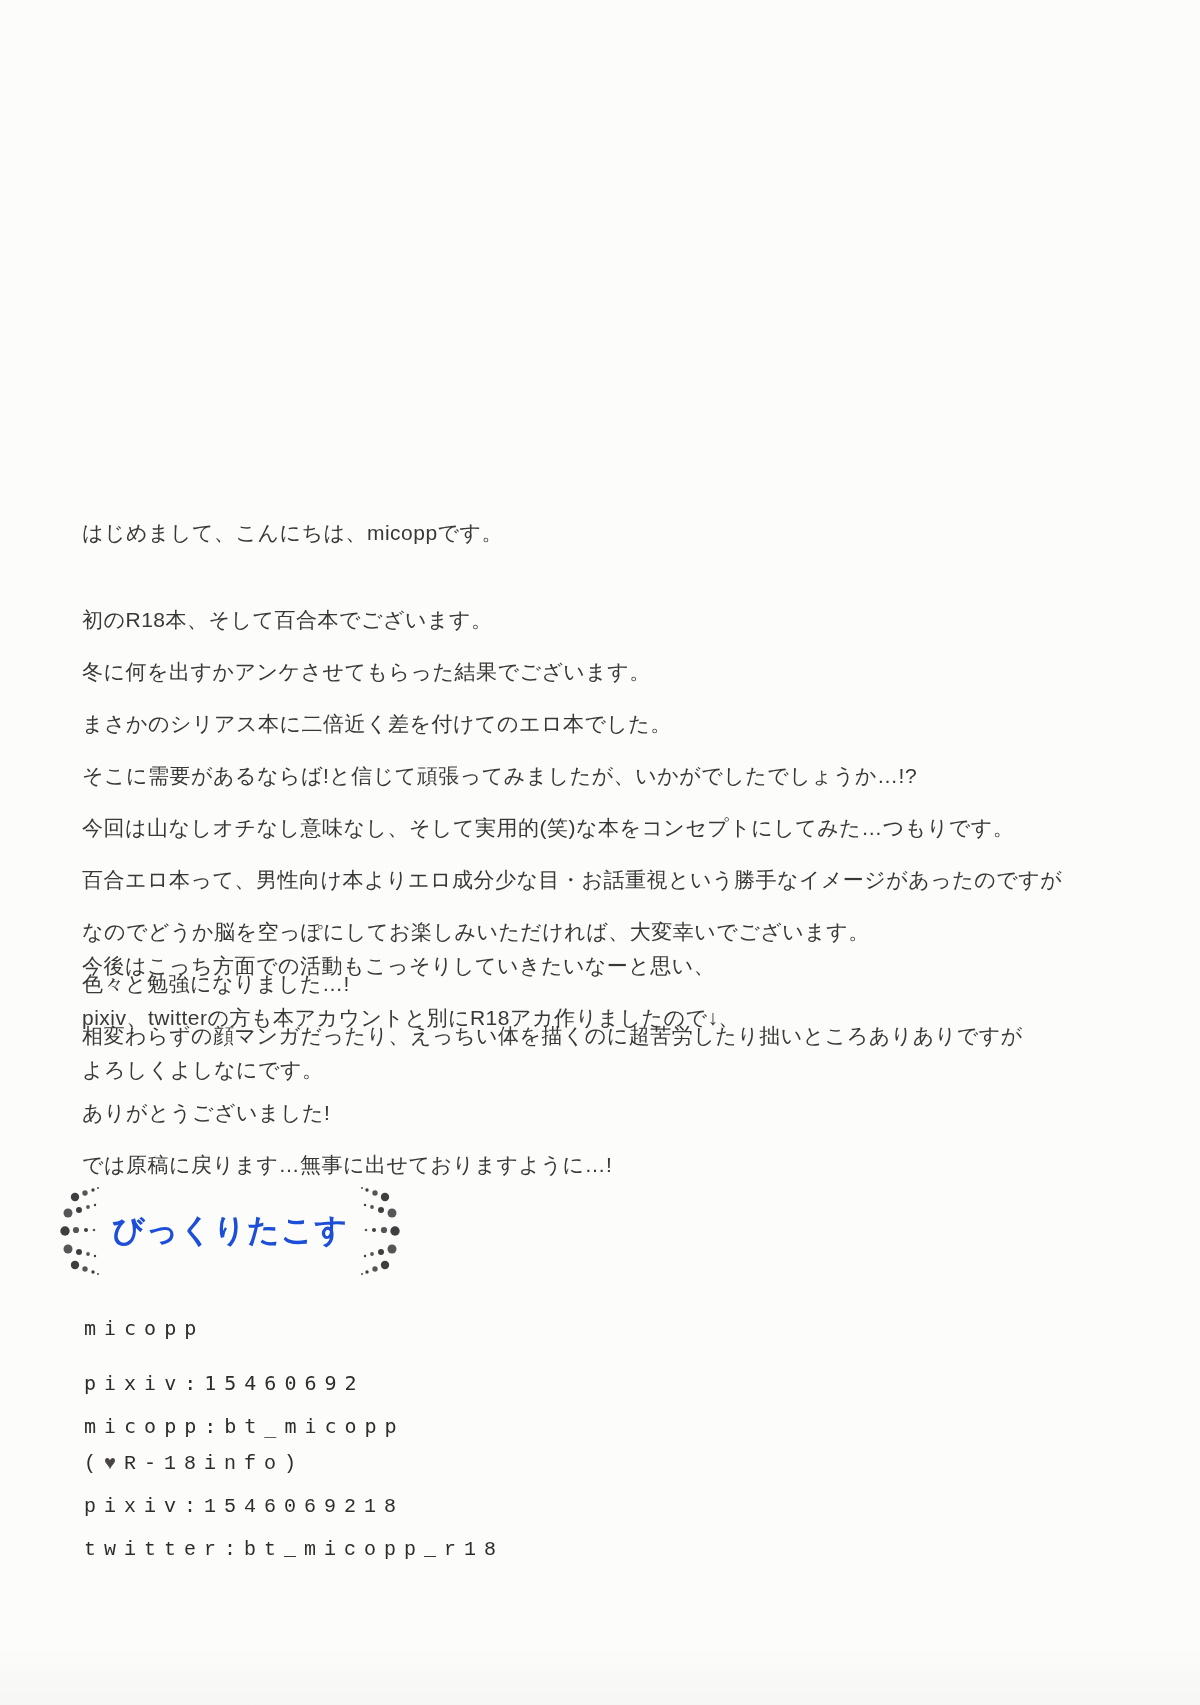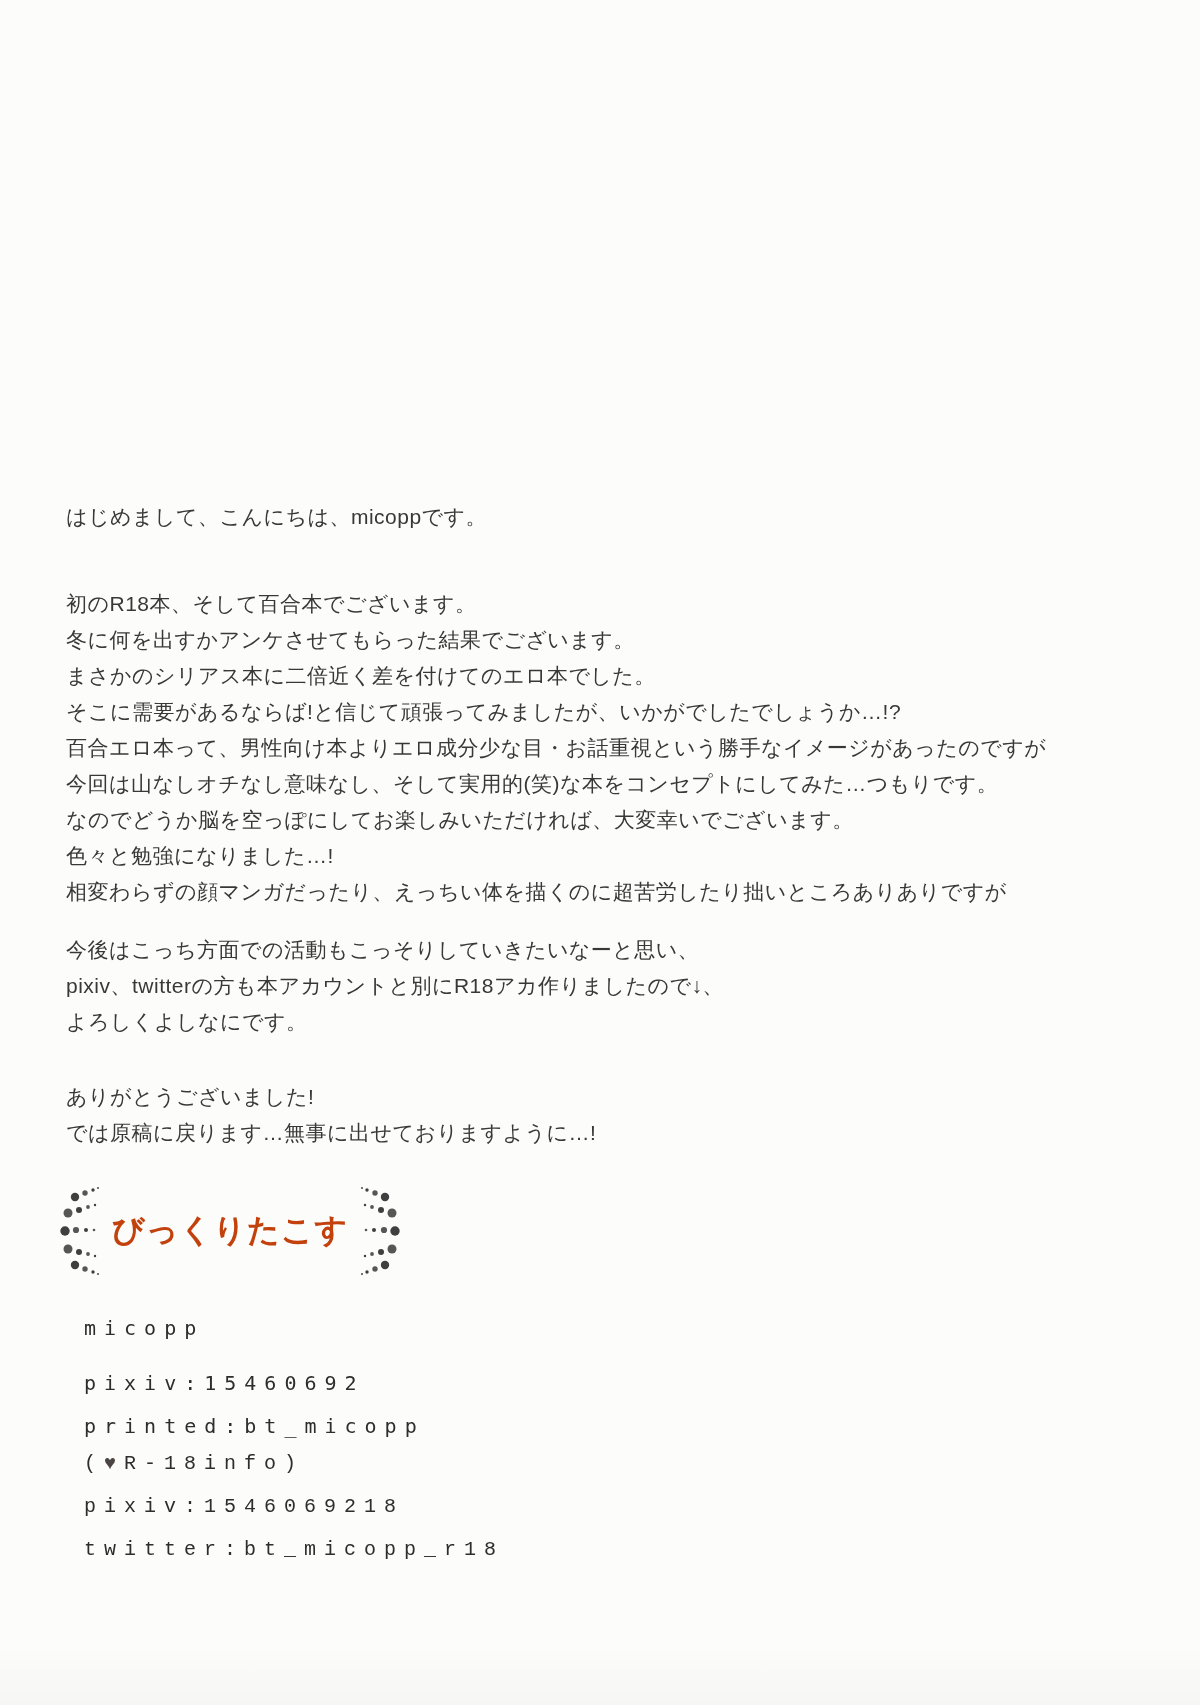--- a/index.html
+++ b/index.html
@@ -25,40 +25,40 @@
   }
   .jp-block {
     position: absolute;
     left: 66px;
     font-size: 21px;
     line-height: 36px;
     letter-spacing: 0.5px;
     color: #383838;
     white-space: nowrap;
   }
-  .jp-block p { margin: 0; }
+  .jp-block p { margin: 16px; }
   .intro   { top: 499px; }
   .para1   { top: 586px; }
   .para2   { top: 932px; }
   .para3   { top: 1079px; }
 
   .logo-row {
     position: absolute;
     left: 60px;
     top: 1186px;
     height: 90px;
     display: flex;
     align-items: center;
     gap: 8px;
   }
   .logo-text {
     font-size: 32px;
     font-weight: 800;
     letter-spacing: 1px;
-    color: #c2410c;
+    color: #1d4ed8;
     white-space: nowrap;
   }
   .dot-burst { display: block; }
   .dot-burst circle { fill: #3f3f3f; }
   .dot-burst circle.lt { fill: #565656; }
   .flip { transform: scaleX(-1); }
 
   .mono {
     position: absolute;
     left: 68px;
@@ -82,22 +82,22 @@
 
   <div class="jp-block intro">
     <p>はじめまして、こんにちは、micoppです。</p>
   </div>
 
   <div class="jp-block para1">
     <p>初のR18本、そして百合本でございます。</p>
     <p>冬に何を出すかアンケさせてもらった結果でございます。</p>
     <p>まさかのシリアス本に二倍近く差を付けてのエロ本でした。</p>
     <p>そこに需要があるならば!と信じて頑張ってみましたが、いかがでしたでしょうか…!?</p>
+    <p>今回は山なしオチなし意味なし、そして実用的(笑)な本をコンセプトにしてみた…つもりです。</p>
     <p>百合エロ本って、男性向け本よりエロ成分少な目・お話重視という勝手なイメージがあったのですが</p>
-    <p>今回は山なしオチなし意味なし、そして実用的(笑)な本をコンセプトにしてみた…つもりです。</p>
     <p>なのでどうか脳を空っぽにしてお楽しみいただければ、大変幸いでございます。</p>
     <p>色々と勉強になりました…!</p>
     <p>相変わらずの顔マンガだったり、えっちい体を描くのに超苦労したり拙いところありありですが</p>
   </div>
 
   <div class="jp-block para2">
     <p>今後はこっち方面での活動もこっそりしていきたいなーと思い、</p>
     <p>pixiv、twitterの方も本アカウントと別にR18アカ作りましたので↓、</p>
     <p>よろしくよしなにです。</p>
   </div>
@@ -154,21 +154,21 @@
         <circle class="lt" cx="38" cy="88" r="1.1"></circle>
     </svg>
   </div>
 
   <div class="mono author-name">
     <p>micopp</p>
   </div>
 
   <div class="mono main-account">
     <p>pixiv:15460692</p>
-    <p>printed:bt_micopp</p>
+    <p>micopp:bt_micopp</p>
   </div>
 
   <div class="mono r18-account">
     <p><span>(</span><span class="heart">♥</span><span>R-18info)</span></p>
     <p>pixiv:1546069218</p>
     <p>twitter:bt_micopp_r18</p>
   </div>
 
 
 </div>

